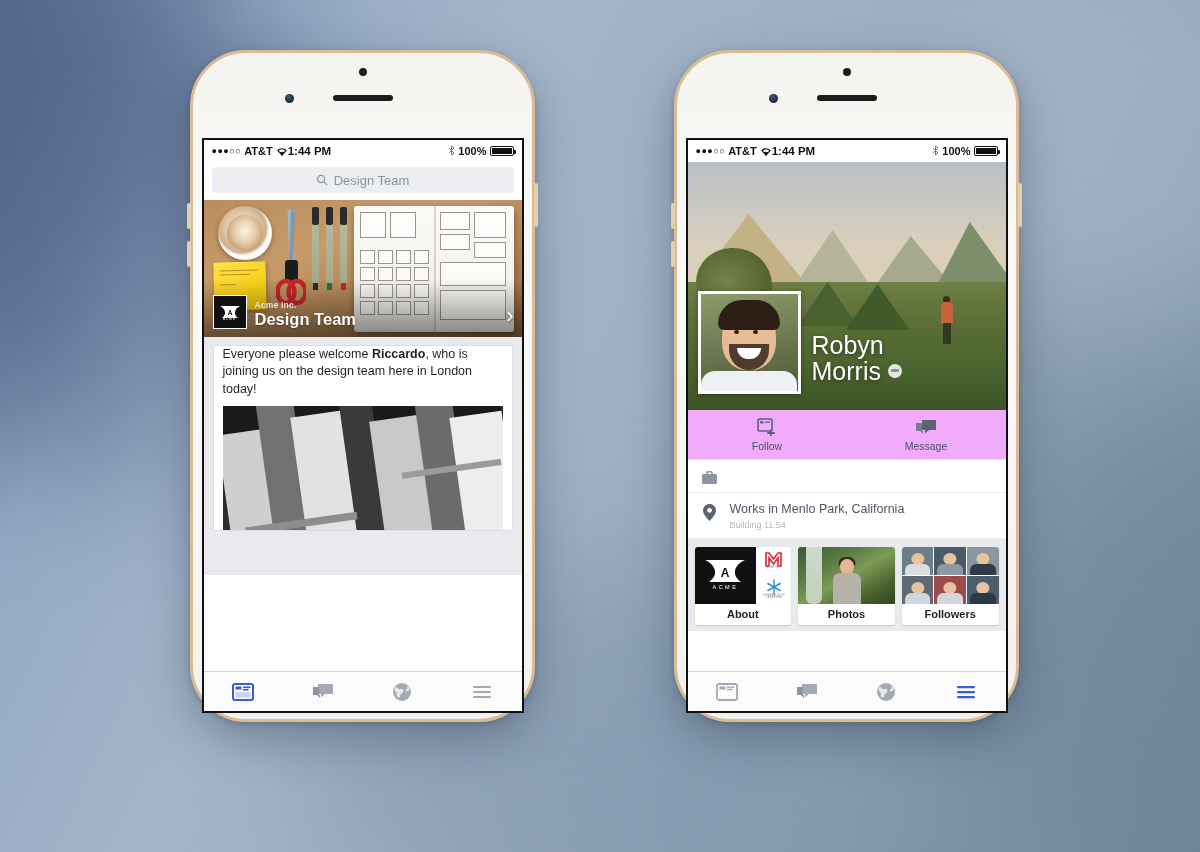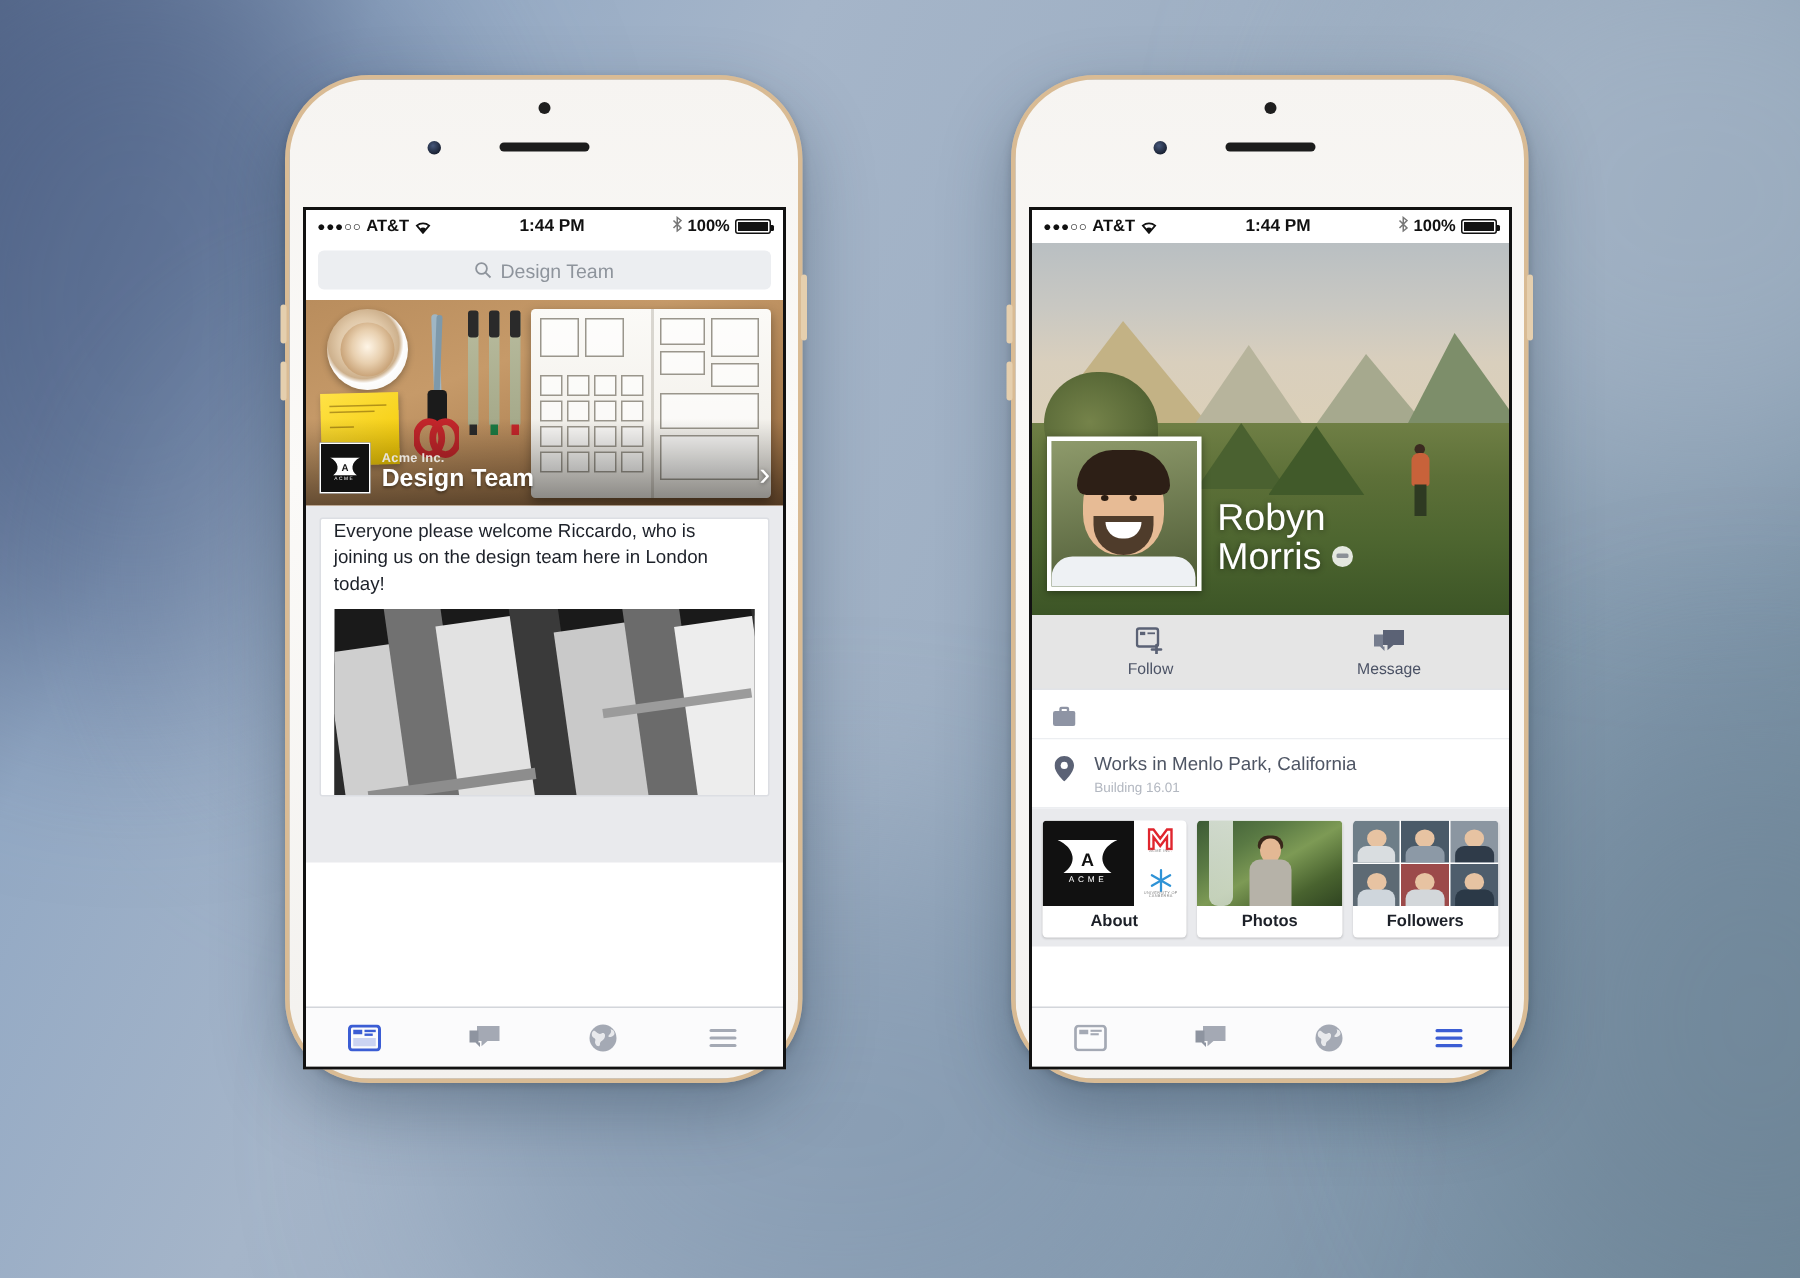--- a/index.html
+++ b/index.html
@@ -70,21 +70,21 @@
   .statusbar {
     height: 22px; display: flex; align-items: center;
     padding: 0 8px; font-size: 11.5px; color: #111; font-weight: bold;
     background: #fff;
   }
   .sb-left { display: flex; align-items: center; gap: 3px; }
   .dots { letter-spacing: .5px; font-size: 9px; line-height: 1; }
   .carrier { font-size: 11px; font-weight: bold; }
   .wifi { width: 12px; height: 10px; position: relative; display:inline-block; }
   .wifi svg { display:block; }
-  .sb-center { flex: 1; text-align: center; font-size: 11.5px; font-weight: bold; }
+  .sb-center { flex: 1; font-size: 11.5px; font-weight: bold; }
   .sb-right { display: flex; align-items: center; gap: 3px; }
   .bt { font-size: 11px; color:#555; }
   .batt-pct { font-size: 11px; font-weight: bold; }
   .batt {
     width: 24px; height: 10px; border: 1px solid #111; border-radius: 2px;
     position: relative; padding: 1px;
   }
   .batt::after {
     content: ""; position: absolute; right: -3.5px; top: 3px;
     width: 2px; height: 4px; background: #111; border-radius: 0 1px 1px 0;
@@ -162,21 +162,21 @@
     background: linear-gradient(160deg,#5d6b84,#2d3a4f);
     position:relative;
   }
   .avatar .head { position:absolute; left:50%; top:5px; transform:translateX(-50%); width:13px;height:13px;border-radius:50%; background:#8a6a52; }
   .avatar .body { position:absolute; left:50%; bottom:-2px; transform:translateX(-50%); width:26px;height:15px;border-radius:11px 11px 0 0; background:#2b3446; }
   .post-meta { flex:1; min-width:0; }
   .post-name { font-size:12.5px; font-weight:bold; color:#1d2129; line-height:1.2; }
   .post-sub { font-size:10px; color:#9197a3; margin-top:2px; display:flex; align-items:center; gap:3px; }
   .chev-down { color:#b5bac3; font-size:13px; line-height:1; padding-left:4px;}
   .post-body { padding: 0 9px 8px; font-size:12.5px; color:#1d2129; line-height:1.38; }
-  .post-body b { font-weight:normal; }
+  .post-body b { font-weight:bold; }
   .post-photo {
     height:124px; margin: 0 9px; position:relative; overflow:hidden;
     background:#1a1a1a;
   }
   .city { position:absolute; inset:0; transform: rotate(-8deg) scale(1.25); }
   .bld { position:absolute; background:#d8d8d8; }
   
   .tabbar {
     position:absolute; left:0; right:0; bottom:0; height:40px;
     background:#fbfbfc; border-top:1px solid #d3d6db;
@@ -223,21 +223,21 @@
     display:flex; flex-direction:column;
   }
   .prof-name .ln2 { display:flex; align-items:center; gap:7px; }
   .priv-badge {
     width:14px;height:14px;border-radius:50%;
     background:rgba(255,255,255,.85);
     display:flex;align-items:center;justify-content:center;
   }
   .priv-badge i { width:8px;height:3px;border-radius:1px;background:#8b9097; display:block;}
   
-  .actions { display:flex; background:#e5e5e5; border-bottom:1px solid #e2e4e8; }
+  .actions { display:flex; background:#f0abfc; border-bottom:1px solid #e2e4e8; }
   .action { flex:1; padding:8px 0 7px; text-align:center; }
   .action .lbl { font-size:10.5px; color:#4b5265; margin-top:4px; }
   .action svg { display:block; margin:0 auto; }
   .dots3 { display:flex; gap:3.5px; justify-content:center; height:18px; align-items:center; }
   .dots3 b { width:5px;height:5px;border-radius:50%;background:#5b6275; display:block; }
   
   .info-row { display:flex; gap:10px; align-items:flex-start; padding:9px 12px 8px; background:#fff; border-bottom:1px solid #eceef1; }
   .info-ic { width:20px; flex:none; display:flex; justify-content:center; padding-top:2px; }
   .info-main { font-size:12.5px; color:#4e5564; line-height:1.25; }
   .info-sub { font-size:9px; color:#b2b7c0; margin-top:2px; }
@@ -560,21 +560,21 @@
     </div>
     <div class="info-row">
       <span class="info-ic">
         <svg width="13" height="17" viewBox="0 0 13 17">
             <path d="M6.5 0C2.9 0 0 2.9 0 6.5 0 11 6.5 17 6.5 17S13 11 13 6.5C13 2.9 10.1 0 6.5 0z" fill="#5b6275"></path>
             <circle cx="6.5" cy="6.3" r="2.4" fill="#fff"></circle>
           </svg>
       </span>
       <div>
         <div class="info-main">Works in Menlo Park, California</div>
-        <div class="info-sub">Building 16.01</div>
+        <div class="info-sub">Building 11.54</div>
       </div>
     </div>
 
     <div class="cards">
       <div class="mcard">
         <div class="img">
           <div class="about-left">
             <svg width="40" height="22" viewBox="0 0 40 22">
                 <path d="M0 0h40c-6 2.8-9.2 6.2-10 11-.6 4.2 1.8 8 6 11H4c4.2-3 6.6-6.8 6-11C9.2 6.2 6 2.8 0 0z" fill="#fff"></path>
                 <text x="20" y="17" font-size="12" fill="#111" text-anchor="middle" font-family="Liberation Sans, sans-serif" font-weight="bold">A</text>

